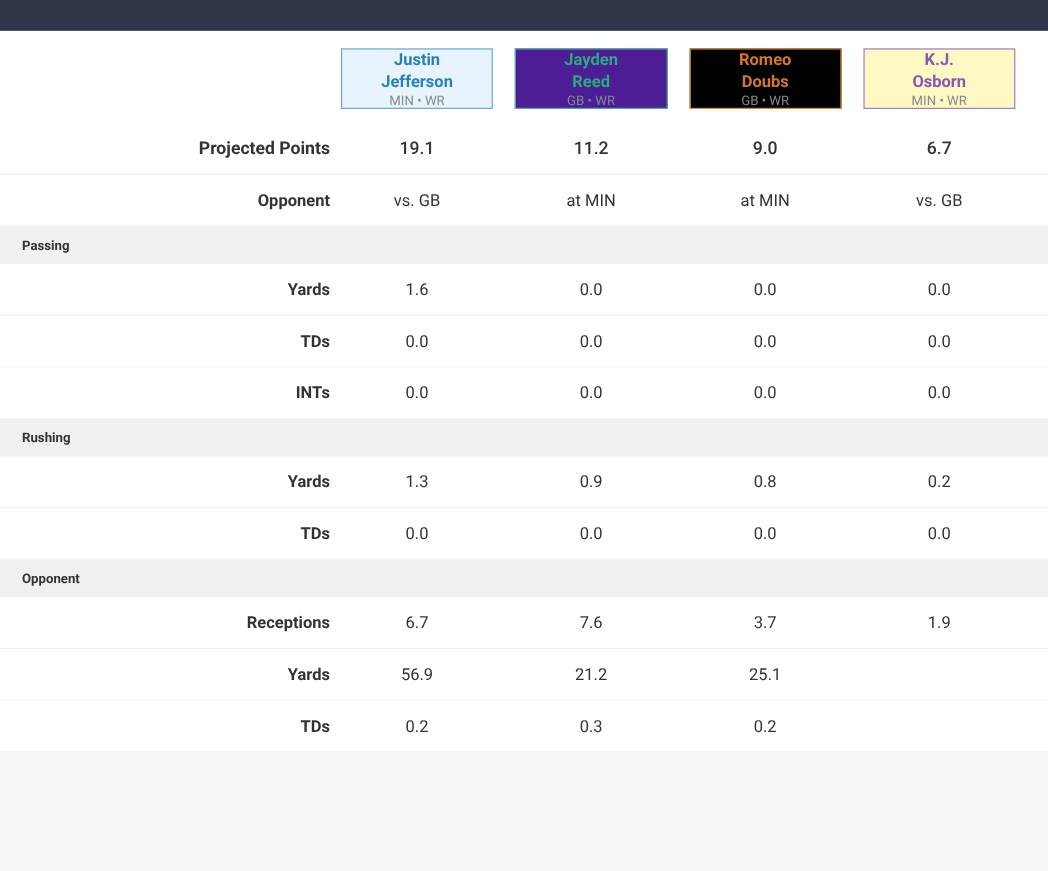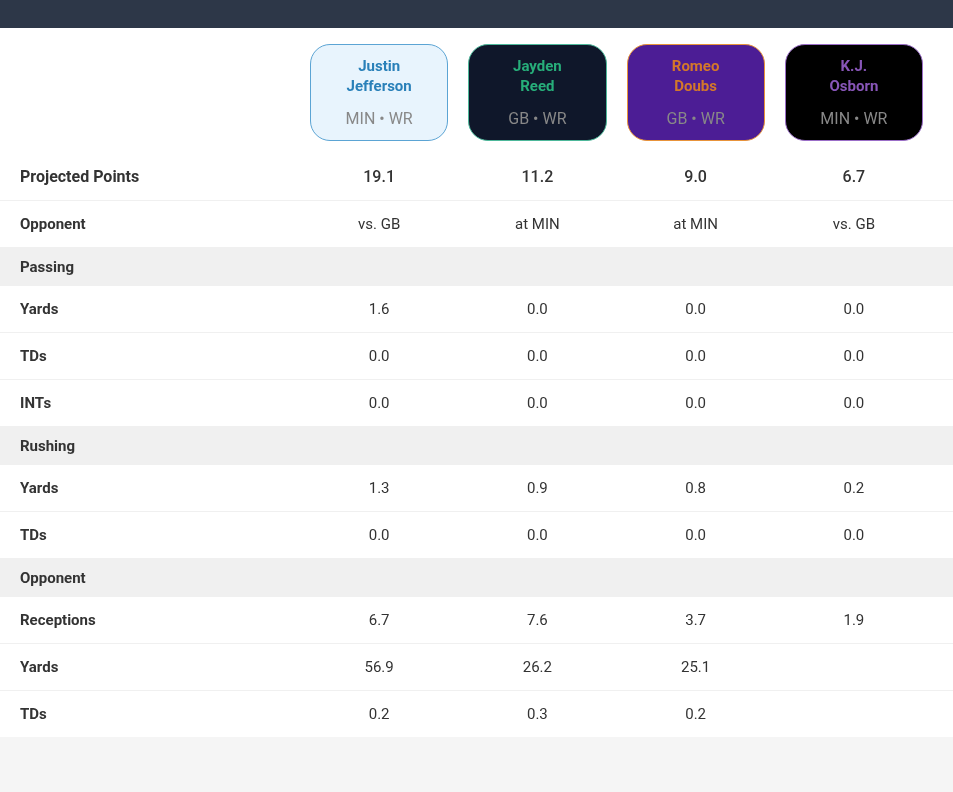--- a/index.html
+++ b/index.html
@@ -37,60 +37,60 @@
       padding: 16px 20px 0 20px;
       gap: 0;
     }
 
     .player-col-spacer {
       
     }
 
     .player-card {
       text-align: center;
-      padding: 12px 16px;
-      border-radius: 20px;
+      padding: 0 16px;
+      border-radius: 0;
       margin: 0 10px;
     }
 
     .player-card.blue {
       background: #e8f4fd;
       border: 1.5px solid #5ba4d4;
     }
 
     .player-card.teal {
-      background: #0f172a;
+      background: #4c1d95;
       border: 1.5px solid #4db89a;
     }
 
     .player-card.orange {
-      background: #4c1d95;
+      background: #000000;
       border: 1.5px solid #e8933a;
     }
 
     .player-card.purple {
-      background: #000000;
+      background: #fef9c3;
       border: 1.5px solid #9b6ec8;
     }
 
     .player-name {
       font-size: 15px;
       font-weight: 700;
       line-height: 1.3;
     }
 
     .player-card.blue .player-name { color: #2980b9; }
     .player-card.teal .player-name { color: #27ae7a; }
     .player-card.orange .player-name { color: #d4782a; }
     .player-card.purple .player-name { color: #8856b8; }
 
     .player-meta {
-      font-size: 16px;
+      font-size: 12px;
       color: #888;
-      margin-top: 13px;
+      margin-top: 0;
     }
 
     .data-table {
       width: 100%;
       margin-top: 12px;
     }
 
     .data-row {
       display: grid;
       grid-template-columns: 280px 1fr 1fr 1fr 1fr;
@@ -102,21 +102,21 @@
       border-bottom: none;
     }
 
     .data-row.category-header {
       background: #f0f0f0;
       border-bottom: none;
     }
 
     .data-row.category-header .cell {
       font-weight: 700;
-      font-size: 15px;
+      font-size: 12px;
       color: #333;
       padding: 10px 0;
     }
 
     .cell {
       padding: 14px 0;
       font-size: 15px;
       color: #333;
     }
 
@@ -125,20 +125,21 @@
       color: #333;
     }
 
     .cell:not(:first-child) {
       text-align: center;
     }
 
     .label-cell {
       font-size: 15px;
       color: #333;
+      text-align: right;
     }
 
     .projected-row .cell {
       font-size: 16px;
       font-weight: 500;
     }
 
     .projected-row .cell:first-child {
       font-weight: 700;
     }
@@ -252,21 +253,21 @@
         <div class="data-row">
           <div class="cell label-cell">Receptions</div>
           <div class="cell">6.7</div>
           <div class="cell">7.6</div>
           <div class="cell">3.7</div>
           <div class="cell">1.9</div>
         </div>
         <div class="data-row">
           <div class="cell label-cell">Yards</div>
           <div class="cell">56.9</div>
-          <div class="cell">26.2</div>
+          <div class="cell">21.2</div>
           <div class="cell">25.1</div>
         </div>
         <div class="data-row">
           <div class="cell label-cell">TDs</div>
           <div class="cell">0.2</div>
           <div class="cell">0.3</div>
           <div class="cell">0.2</div>
         </div>
       </div>
   </div>

